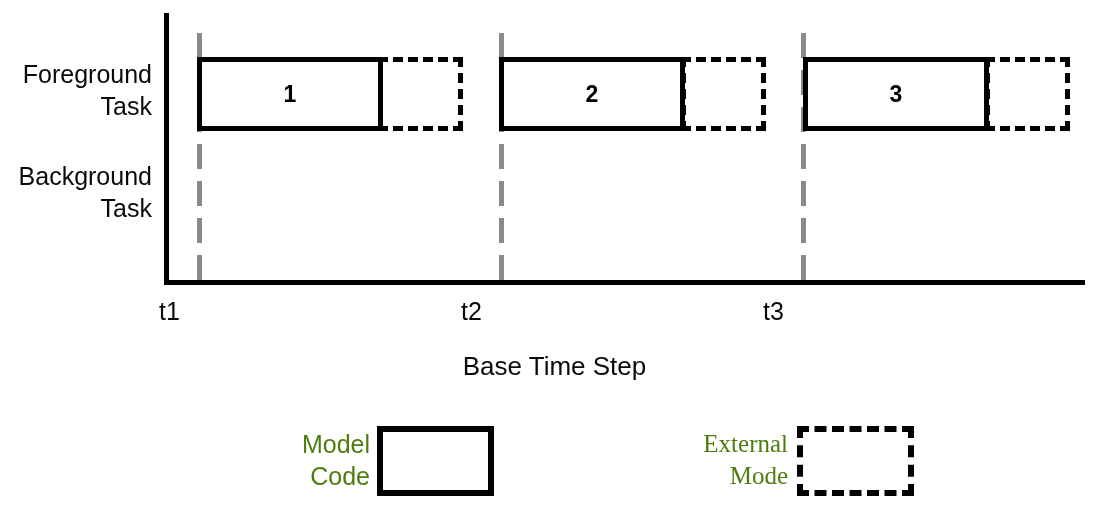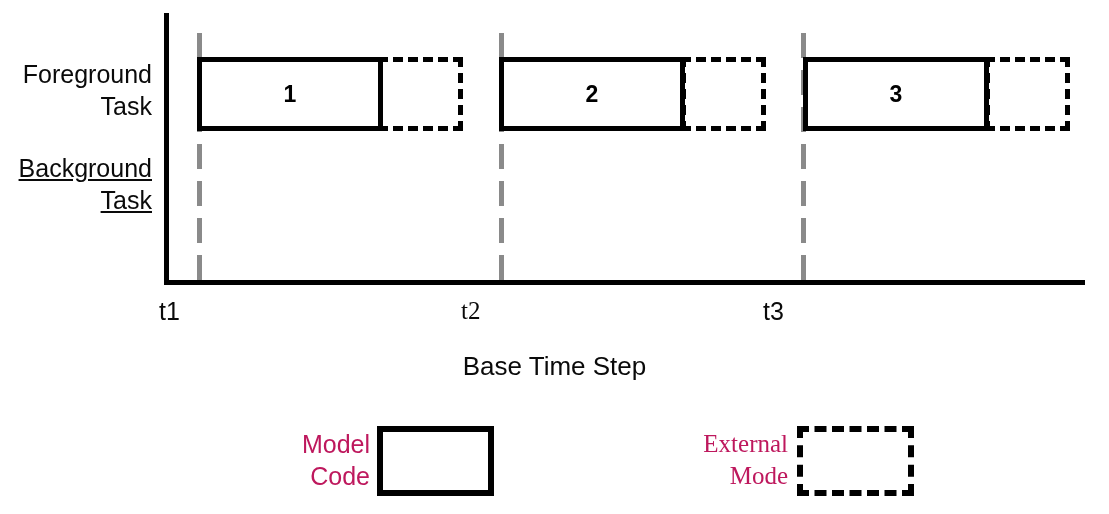--- a/index.html
+++ b/index.html
@@ -45,21 +45,21 @@
   .row-label {
     position: absolute;
     width: 152px;
     text-align: right;
     font-size: 25px;
     line-height: 32px;
     color: #0a0a0a;
     white-space: pre-line;
   }
   .row-label.fg { left: 0px; top: 58px; }
-  .row-label.bg { left: 0px; top: 152px; text-decoration: underline; }
+  .row-label.bg { left: 0px; top: 160px; }
 
   
   .tickline {
     position: absolute;
     top: 33px;
     width: 5px;
     height: 252px;
     background-image: linear-gradient(
         to bottom,
         #8a8a8a 0px, #8a8a8a 25px,
@@ -128,21 +128,21 @@
   .legend-entry.model { left: 262px; }
   .legend-entry.external { left: 680px; }
 
   .legend-text {
     position: absolute;
     top: 4px;
     width: 108px;
     text-align: right;
     font-size: 25px;
     line-height: 32px;
-    color: #be185d;
+    color: #4d7c0f;
     white-space: pre-line;
   }
   .legend-entry.model .legend-text { left: 0px; }
   .legend-entry.external .legend-text { left: 0px; font-family: Liberation Serif, serif; }
 
   .legend-swatch {
     position: absolute;
     top: 2px;
     width: 117px;
     height: 70px;
@@ -169,21 +169,21 @@
   <div class="row-label fg">Foreground
 Task</div>
   <div class="row-label bg">Background
 Task</div>
 
   <div class="tickline" style="left:197px;"></div>
   <div class="tickline" style="left:499px;"></div>
   <div class="tickline" style="left:801px;"></div>
 
   <div class="tick-caption" style="left:159px;">t1</div>
-  <div class="tick-caption" style="left:461px;font-family:Liberation Serif, serif;">t2</div>
+  <div class="tick-caption" style="left:461px;">t2</div>
   <div class="tick-caption" style="left:763px;">t3</div>
 
   <div class="bar dashed" style="left:378px; width:85px;"></div>
   <div class="bar solid" style="left:197px; width:186px;">
     <div class="bar-number">1</div>
   </div>
 
   <div class="bar dashed" style="left:681px; width:85px;"></div>
   <div class="bar solid" style="left:499px; width:186px;">
     <div class="bar-number">2</div>

